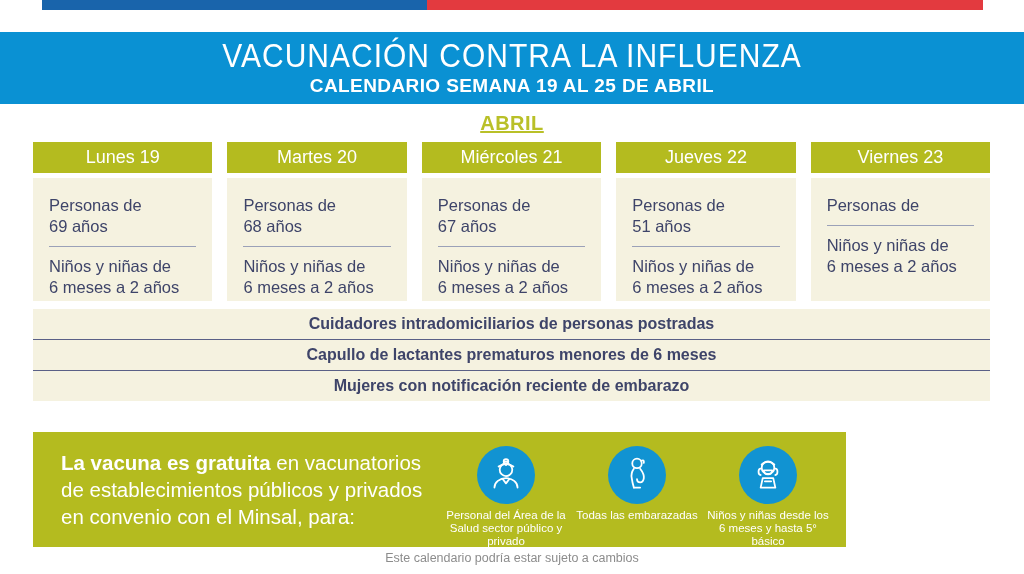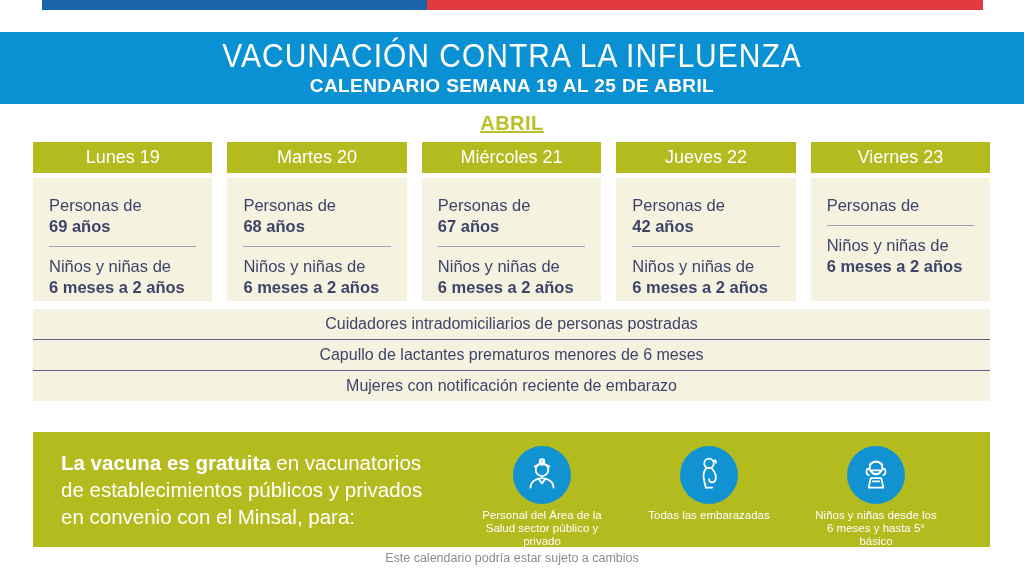--- a/index.html
+++ b/index.html
@@ -23,31 +23,31 @@
          font-size:20px;font-weight:700;color:#b9c028;letter-spacing:.5px;text-decoration:underline;}
 
   
   .grid{position:absolute;left:33px;top:142px;width:957px;display:flex;gap:15px;}
   .col{width:185px;display:flex;flex-direction:column;}
   .day-header{height:31px;background:#b4bb1f;color:#ffffff;font-size:18px;
               display:flex;align-items:center;justify-content:center;}
   .day-card{margin-top:5px;height:123px;background:#f5f2e0;color:#3e4469;
             padding:17px 12px 16px 16px;box-sizing:border-box;font-size:16.5px;line-height:21px;}
   .g-top{font-weight:400;}
-  .g-bold{font-weight:700;}
+  .g-bold{font-weight:400;}
   .card-divider{border:none;border-top:1px solid #9ba1b8;margin:9px 4px 9px 0;}
 
   
   .wide-band{position:absolute;left:33px;top:309px;width:957px;background:#f5f2e0;}
   .wide-row{height:30px;display:flex;align-items:center;justify-content:center;
-            color:#3e4469;font-size:16px;font-weight:400;}
+            color:#3e4469;font-size:16px;font-weight:700;}
   .wide-row + .wide-row{border-top:1px solid #5a6086;}
 
   
-  .gratis-band{position:absolute;left:33px;top:432px;width:957px;height:115px;background:#b4bb1f;
+  .gratis-band{position:absolute;left:33px;top:432px;width:813px;height:115px;background:#b4bb1f;
                display:flex;color:#ffffff;}
   .gratis-text{width:375px;margin-left:28px;display:flex;flex-direction:column;justify-content:center;
                font-size:20.5px;line-height:27px;}
   .gratis-groups{flex:1;display:flex;justify-content:space-evenly;padding:14px 8px 12px 0;}
   .group{width:122px;display:flex;flex-direction:column;align-items:center;}
   .icon-circle{width:58px;height:58px;border-radius:50%;background:#1193d2;
                display:flex;align-items:center;justify-content:center;flex-shrink:0;}
   .icon-circle svg{width:42px;height:42px;stroke:#ffffff;fill:none;stroke-width:1.7;
                    stroke-linecap:round;stroke-linejoin:round;}
   .group-label{margin-top:5px;font-size:11.5px;line-height:13px;text-align:center;}
@@ -105,21 +105,21 @@
         <hr class="card-divider">
         <div class="g-top">Niños y niñas de</div>
         <div class="g-bold">6 meses a 2 años</div>
       </div>
     </div>
 
     <div class="col">
       <div class="day-header">Jueves 22</div>
       <div class="day-card">
         <div class="g-top">Personas de</div>
-        <div class="g-bold">42 años</div>
+        <div class="g-bold">51 años</div>
         <hr class="card-divider">
         <div class="g-top">Niños y niñas de</div>
         <div class="g-bold">6 meses a 2 años</div>
       </div>
     </div>
 
     <div class="col">
       <div class="day-header">Viernes 23</div>
       <div class="day-card">
         <div class="g-top">Personas de</div>

